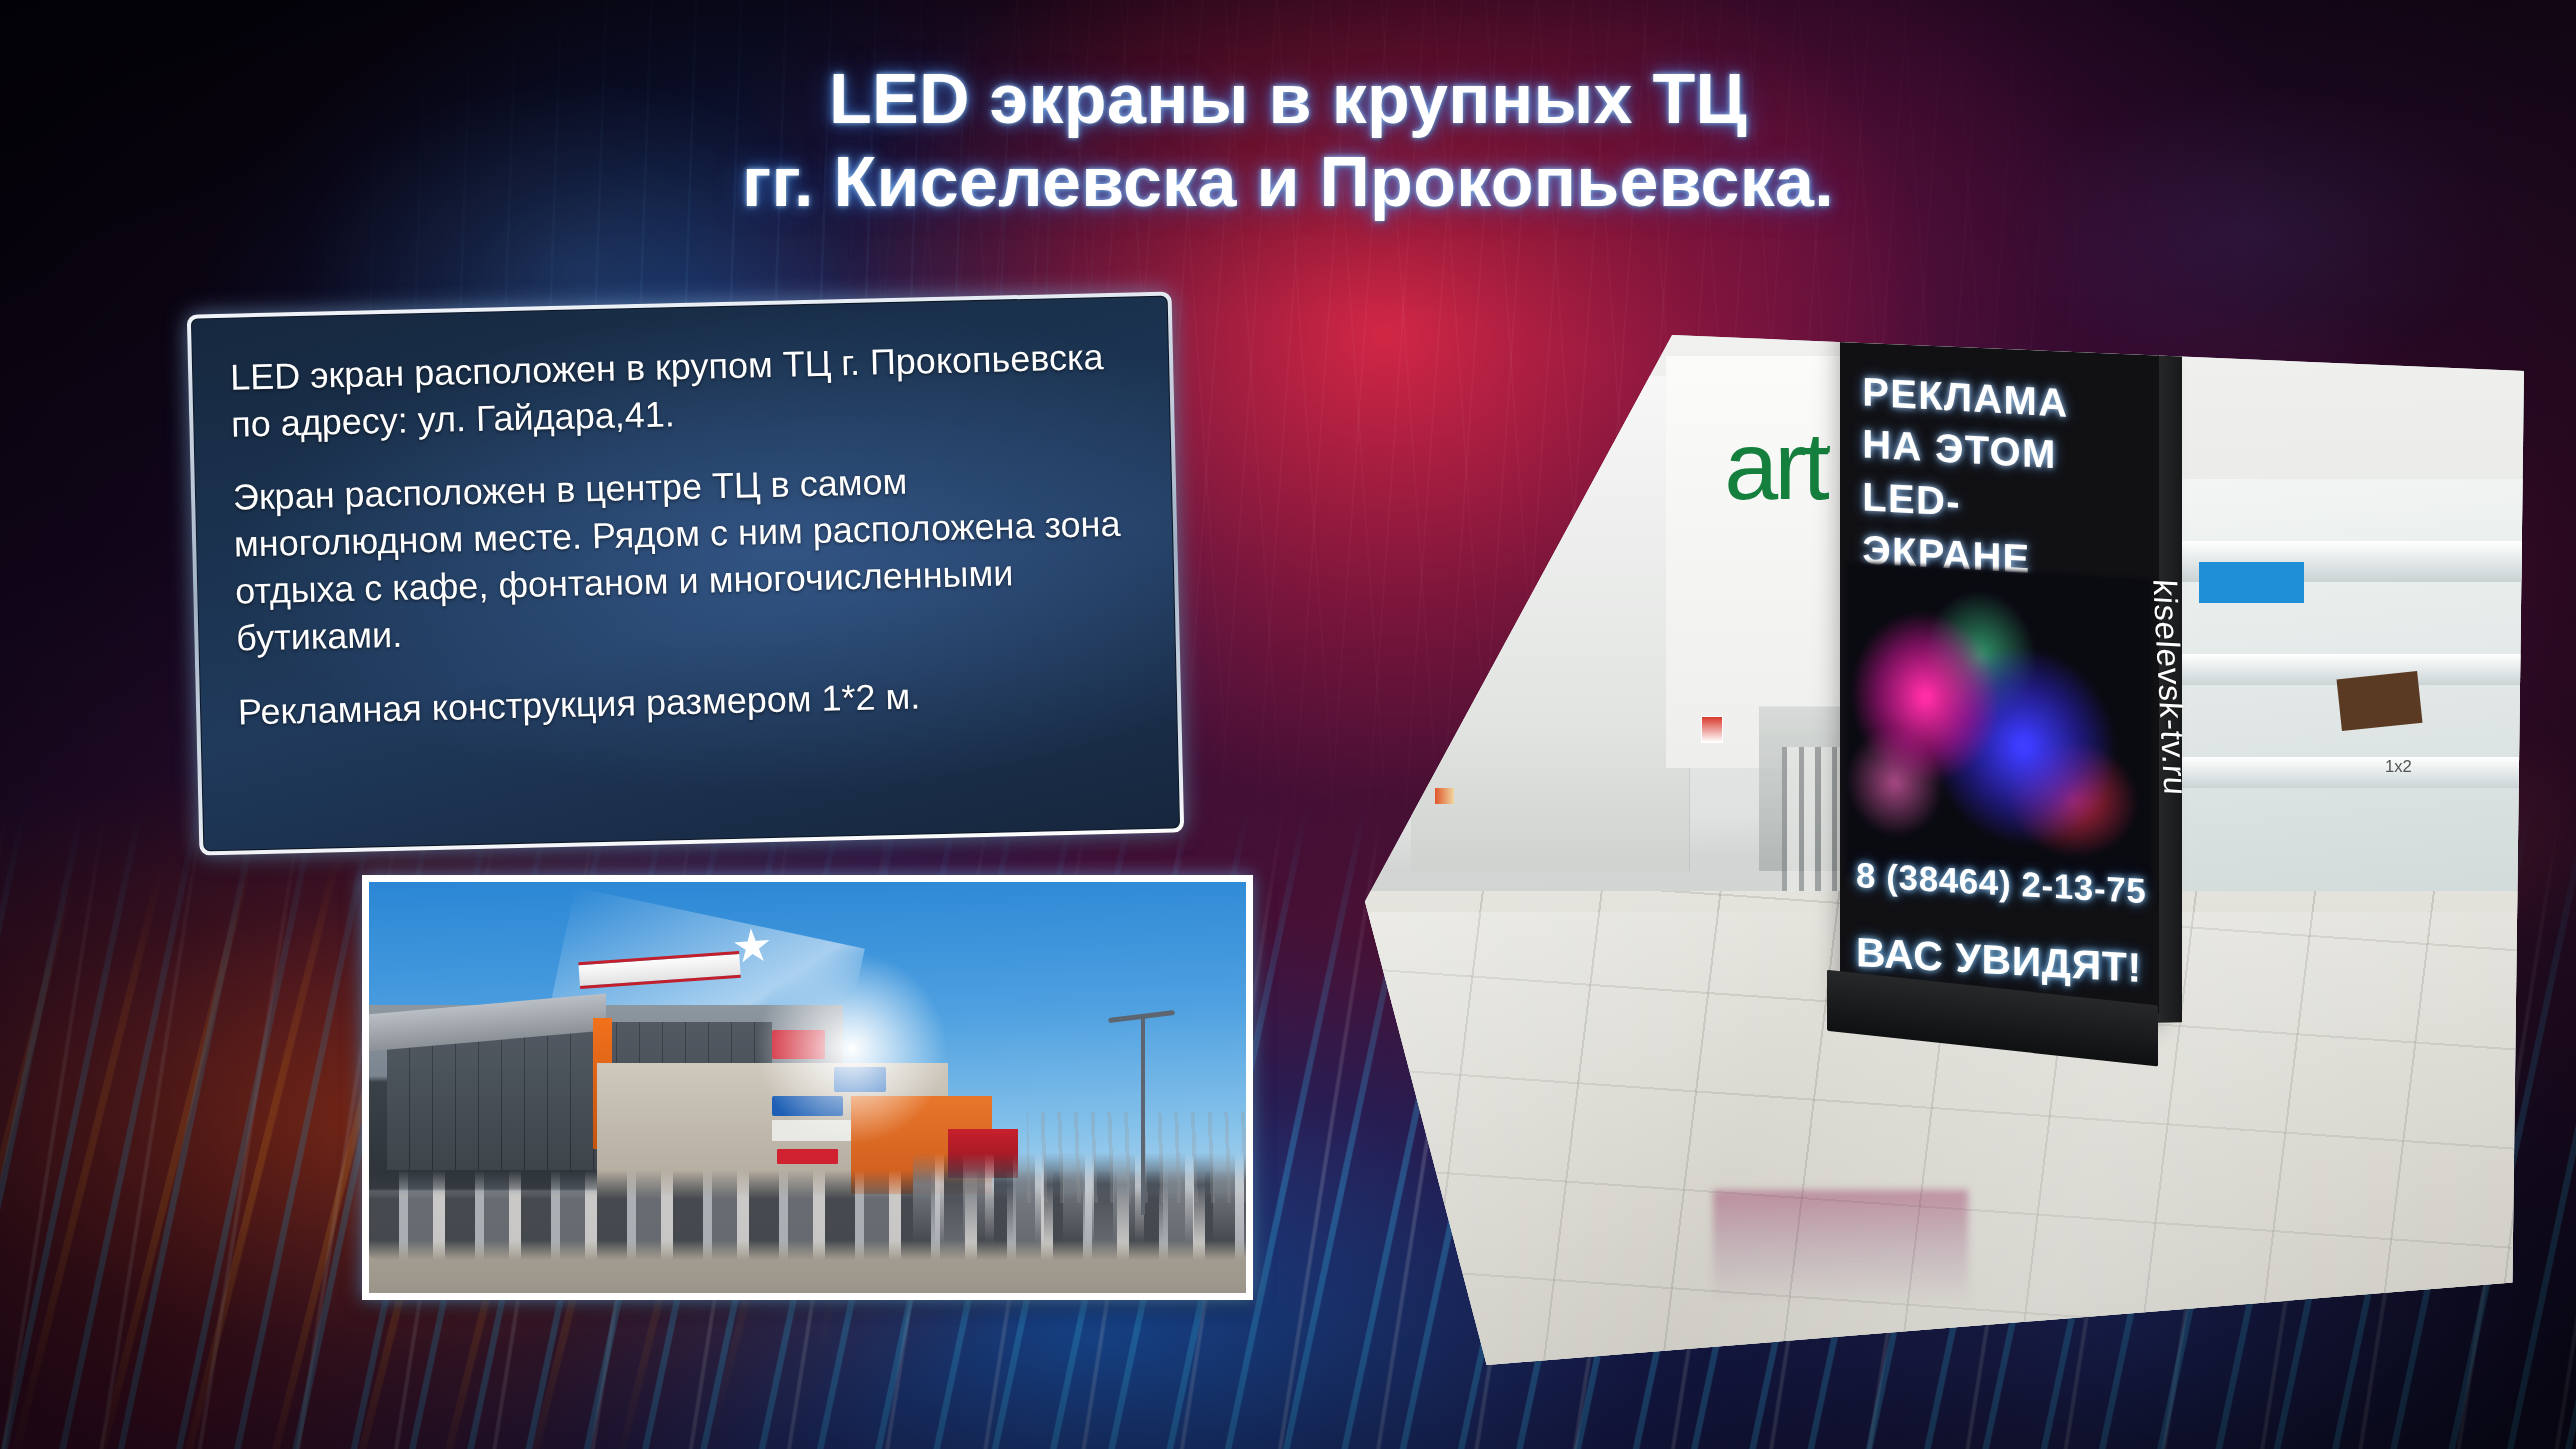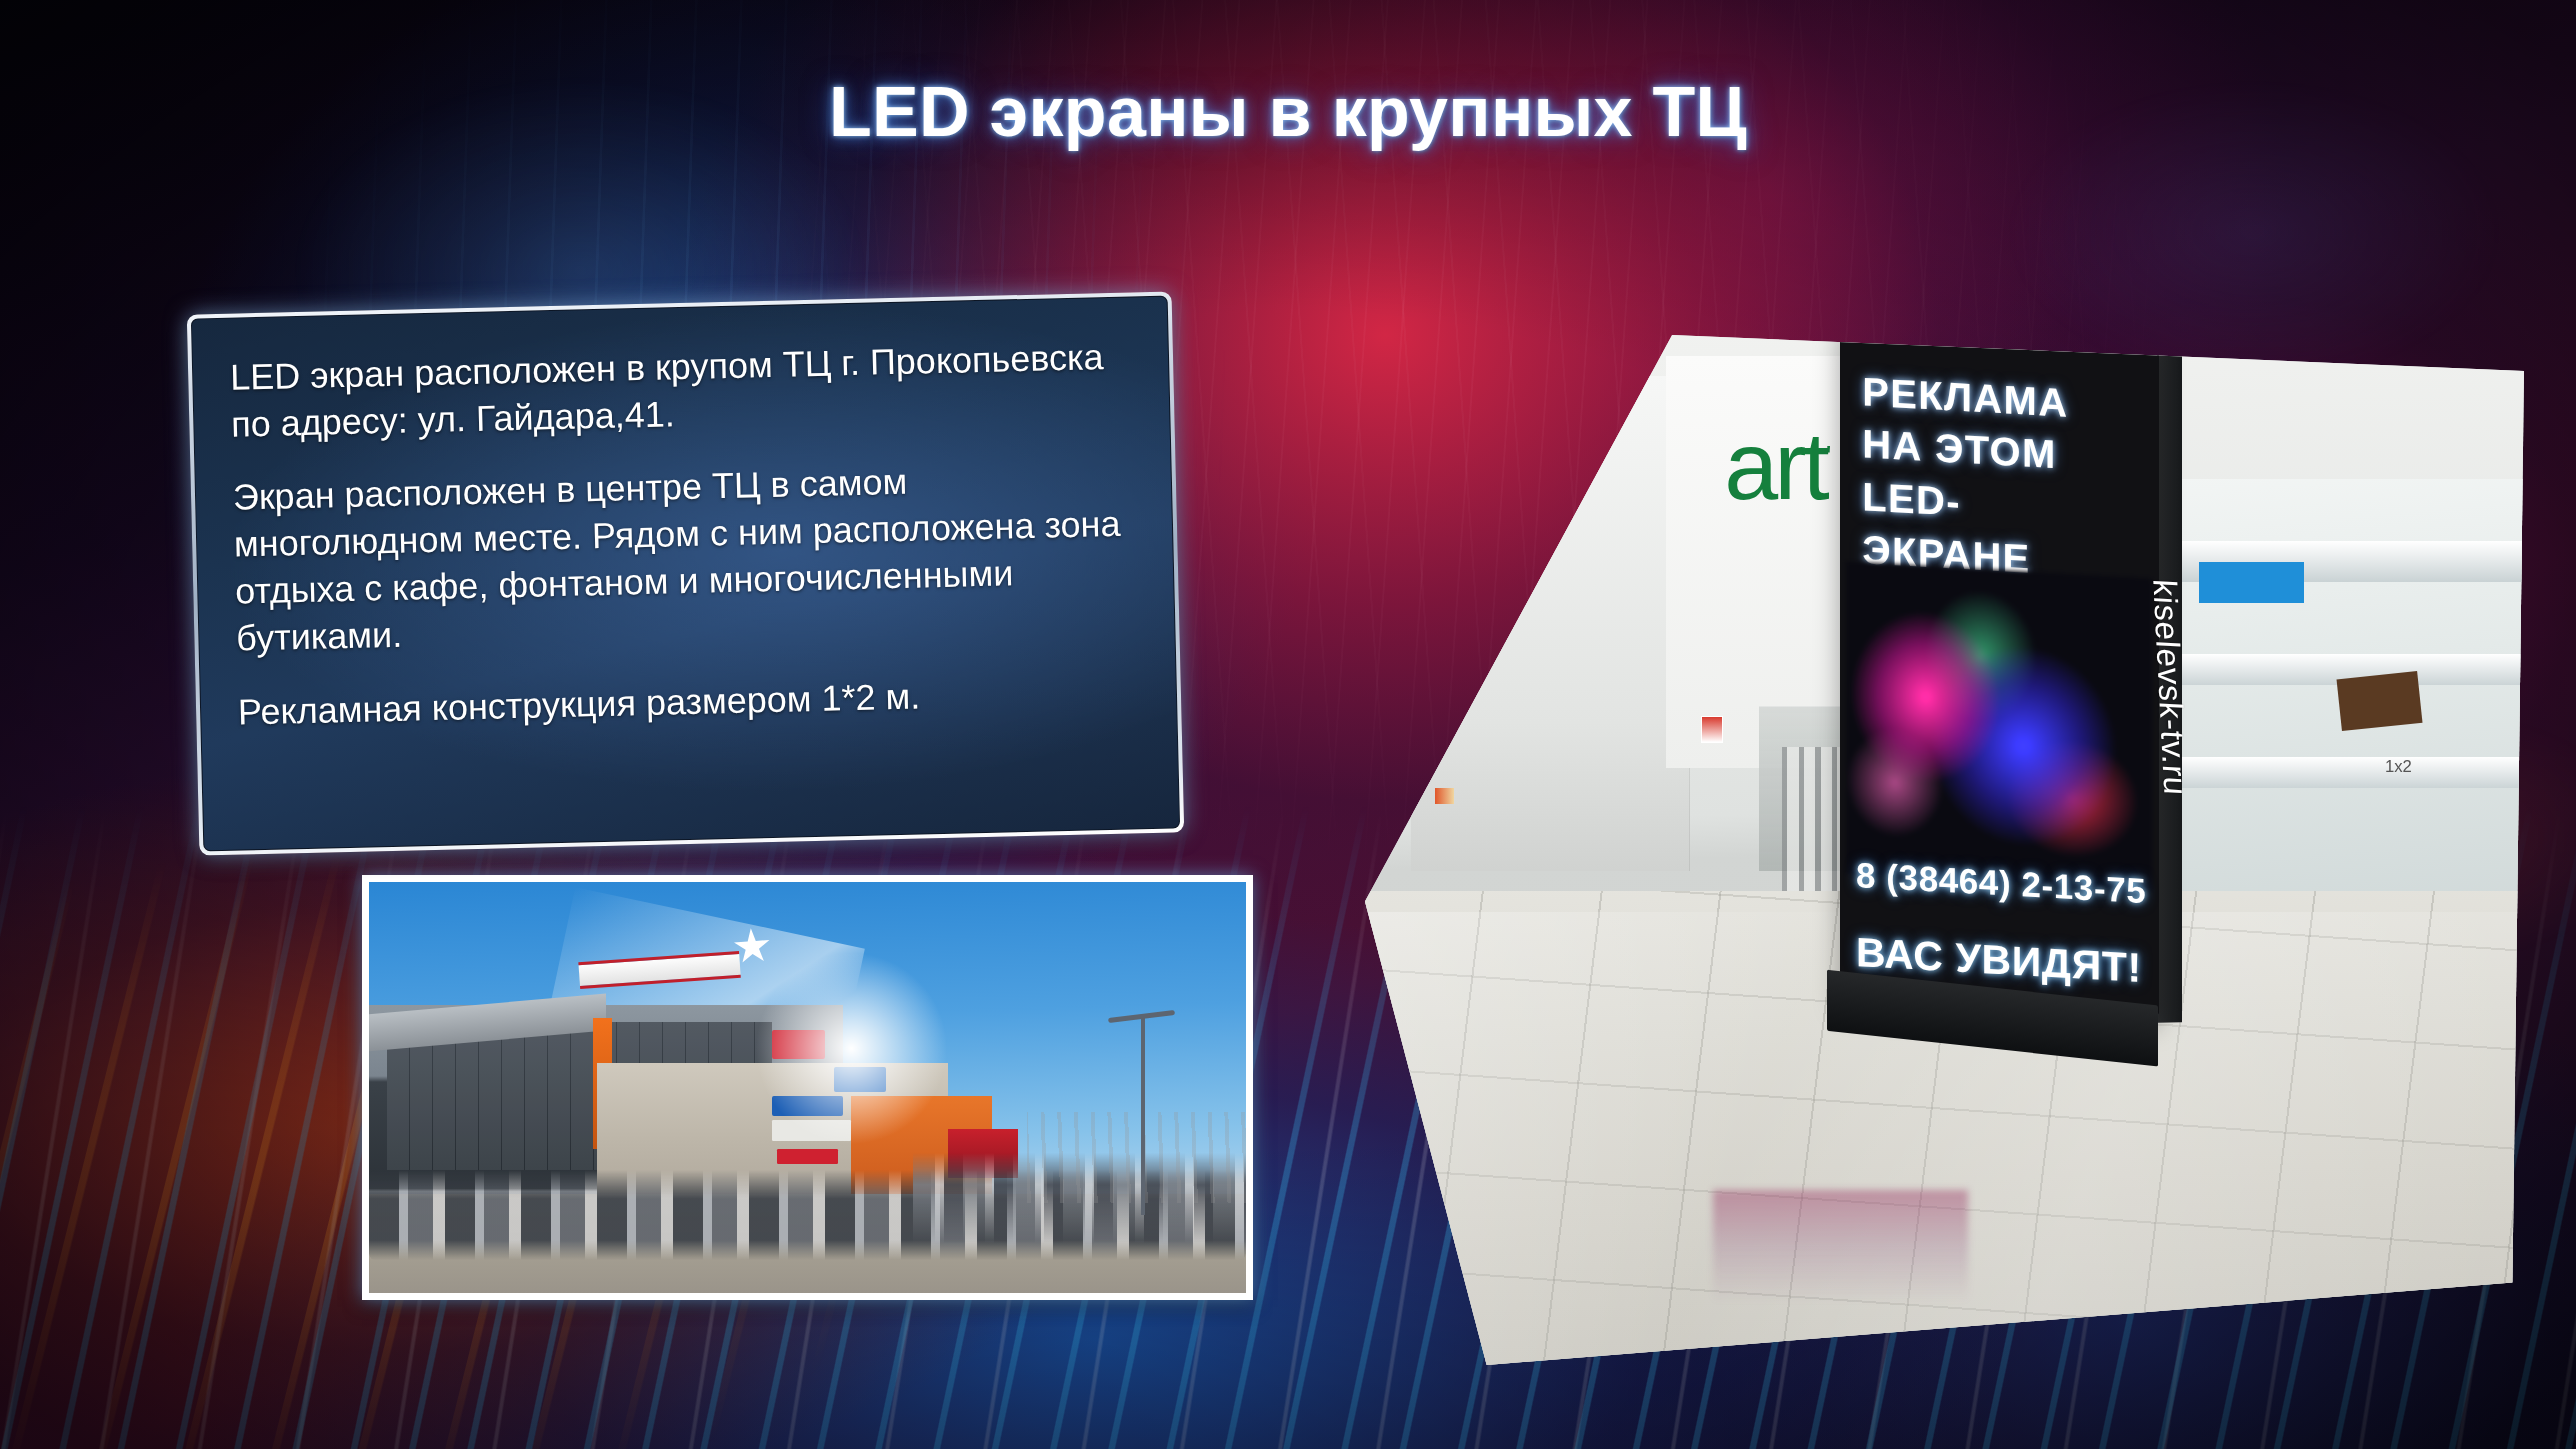--- a/index.html
+++ b/index.html
@@ -86,21 +86,21 @@
       radial-gradient(ellipse 258px 167px at 2447px 837px, rgba(255,90,80,0.16) 0%, rgba(0,0,0,0) 75%);
     filter: blur(1.3px);
   }
 
   .bg-vignette{
     background: radial-gradient(ellipse 1674px 1030px at 1288px 725px, rgba(0,0,0,0) 40%, rgba(0,0,0,0.42) 82%, rgba(0,0,0,0.62) 100%);
   }
 
   
   #title{
-    position:absolute; left:451px; top:71px; width:1674px;
+    position:absolute; left:451px; top:58px; width:1674px;
     text-align:center; z-index:30;
     color:#ffffff; font-weight:bold; font-size:70px; line-height:1.18;
     letter-spacing:0.3px;
     text-shadow:
       0 0 5.2px rgba(150,200,255,0.95),
       0 0 14px rgba(80,150,240,0.75),
       0 0 30px rgba(40,100,220,0.55),
       1.3px 1.9px 3.2px rgba(0,0,0,0.45);
   }
   #title .line{ display:block; white-space:nowrap; }
@@ -437,20 +437,21 @@
   <div class="bg-layer bg-base" data-interactable="false"></div>
   <div class="bg-layer bg-rays" data-interactable="false"></div>
   <div class="bg-layer bg-fibers-left" data-interactable="false"></div>
   <div class="bg-layer bg-trails-warm" data-interactable="false"></div>
   <div class="bg-layer bg-trails" data-interactable="false"></div>
   <div class="bg-layer bg-mist" data-interactable="false"></div>
   <div class="bg-layer bg-vignette" data-interactable="false"></div>
 
   <div id="title" data-interactable="false">
     <span class="line" data-interactable="false">LED экраны в крупных ТЦ</span>
+    <span class="line" data-interactable="false">гг. Киселевска и Прокопьевска.</span>
   </div>
 
   <div id="textpanel" data-interactable="false">
     <div class="inner" data-interactable="false">
       <p data-interactable="false">LED экран расположен в крупом ТЦ г. Прокопьевска   по адресу: ул. Гайдара,41.</p>
       <p data-interactable="false">Экран расположен в центре ТЦ в самом многолюдном месте. Рядом с ним расположена зона отдыха с кафе, фонтаном и многочисленными бутиками.</p>
       <p data-interactable="false">Рекламная конструкция размером 1*2 м.</p>
     </div>
   </div>
 

